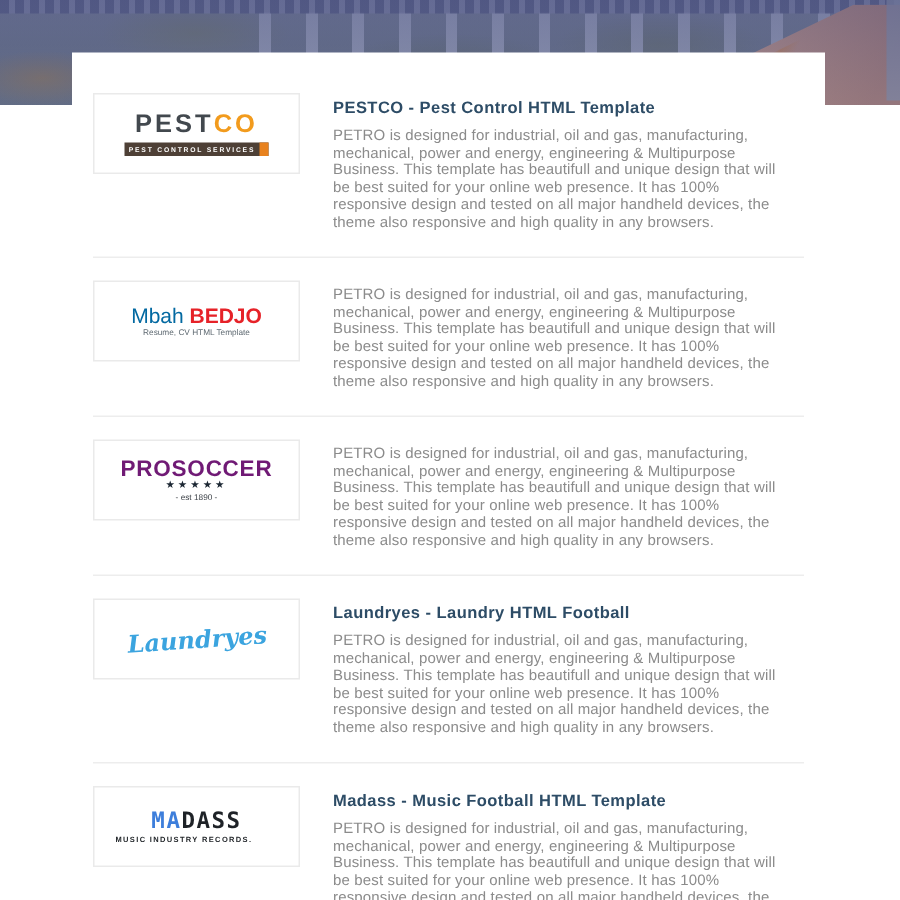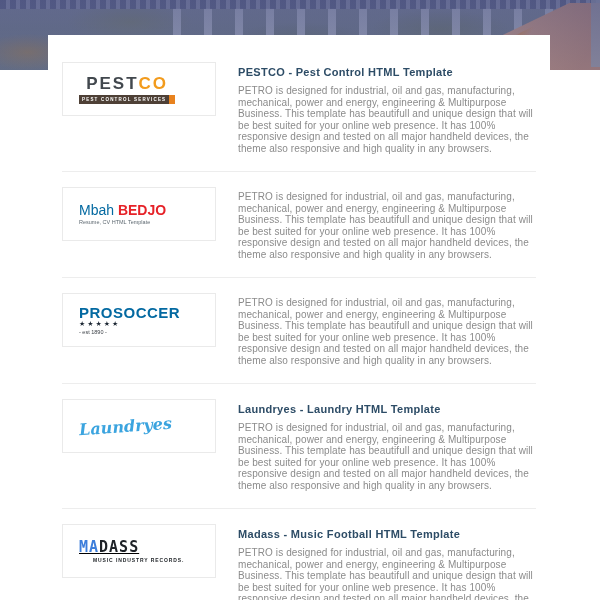--- a/index.html
+++ b/index.html
@@ -54,22 +54,22 @@
   }
   .row {
     display:flex; gap:22px; align-items:flex-start;
     padding:15px 0 17px 0; border-bottom:1px solid #ededed;
   }
   .row:first-child { padding-top:0; }
   .row:last-child { border-bottom:none; }
 
   .logo-box {
     flex:0 0 136px; height:52px; border:1px solid #eaeaea; background:#fff;
-    display:flex; flex-direction:column; align-items:flex-start; justify-content:center;
-    text-decoration:none; cursor:pointer; overflow:hidden;padding-left:16px;
+    display:flex; flex-direction:column; align-items:center; justify-content:center;
+    text-decoration:none; cursor:pointer; overflow:hidden;
   }
 
   .info { flex:1 1 auto; margin-top:4px; min-width:0; }
   .title {
     margin:0 0 7px 0; font-size:11px; font-weight:700; letter-spacing:.3px;
     color:#2d4c66; cursor:pointer;
   }
   .desc {
     margin:0; font-size:10px; line-height:11.5px; color:#8b8b8b;
     max-width:304px; letter-spacing:.1px;
@@ -83,31 +83,31 @@
     margin-top:2px; background:#4e4036; color:#ffffff; font-size:4.5px; font-weight:700;
     letter-spacing:1.2px; padding:2px 3px; border-right:6px solid #e8821e;
     white-space:nowrap; text-align:left;
   }
 
   .bedjo-line { font-size:14px; line-height:15px; white-space:nowrap; }
   .bedjo-gray { color:#0369a1; font-weight:400; }
   .bedjo-red { color:#e62228; font-weight:800; }
   .bedjo-sub { font-size:5.5px; color:#5f6a72; margin-top:1px; text-align:center; }
 
-  .pro-word { font-size:15px; font-weight:800; letter-spacing:.5px; color:#0369a1; line-height:15px; }
+  .pro-word { font-size:15px; font-weight:800; letter-spacing:.5px; color:#701a75; line-height:15px; }
   .pro-stars { color:#1c2733; font-size:7px; letter-spacing:2px; line-height:8px; text-align:center; }
   .pro-est { font-size:5.5px; color:#3a3f45; text-align:center; margin-top:1px; }
 
   .script-blue {
     font-family:"DejaVu Serif", serif; font-style:italic; font-weight:700;
     font-size:16px; color:#3ba4df; transform:rotate(-4deg);
   }
 
   .madass-word { font-family:"DejaVu Sans Mono", monospace; font-weight:800; font-size:15px;
-    letter-spacing:1px; line-height:15px; white-space:nowrap;text-decoration:underline; }
+    letter-spacing:1px; line-height:15px; white-space:nowrap; }
   .madass-blue { color:#3d7edb; }
   .madass-black { color:#1e2227; }
   .madass-sub { font-size:5px; font-weight:700; color:#23272b; letter-spacing:.9px;
     margin-top:2px; align-self:flex-start; margin-left:14px; }
 </style>
 </head>
 <body>
 
 <div class="hero">
   <div class="hero-pillars"></div>
@@ -152,21 +152,21 @@
     <div class="info">
       <p class="desc">PETRO is designed for industrial, oil and gas, manufacturing, mechanical, power and energy, engineering &amp; Multipurpose Business. This template has beautifull and unique design that will be best suited for your online web presence. It has 100% responsive design and tested on all major handheld devices, the theme also responsive and high quality in any browsers.</p>
     </div>
   </article>
 
   <article class="row">
     <a class="logo-box">
       <span class="script-blue">Laundryes</span>
     </a>
     <div class="info">
-      <h3 class="title">Laundryes - Laundry HTML Template</h3>
+      <h3 class="title">Laundryes - Laundry HTML Football</h3>
       <p class="desc">PETRO is designed for industrial, oil and gas, manufacturing, mechanical, power and energy, engineering &amp; Multipurpose Business. This template has beautifull and unique design that will be best suited for your online web presence. It has 100% responsive design and tested on all major handheld devices, the theme also responsive and high quality in any browsers.</p>
     </div>
   </article>
 
   <article class="row">
     <a class="logo-box">
       <span class="madass-word"><span class="madass-blue">MA</span><span class="madass-black">DASS</span></span>
       <span class="madass-sub">MUSIC INDUSTRY RECORDS.</span>
     </a>
     <div class="info">

